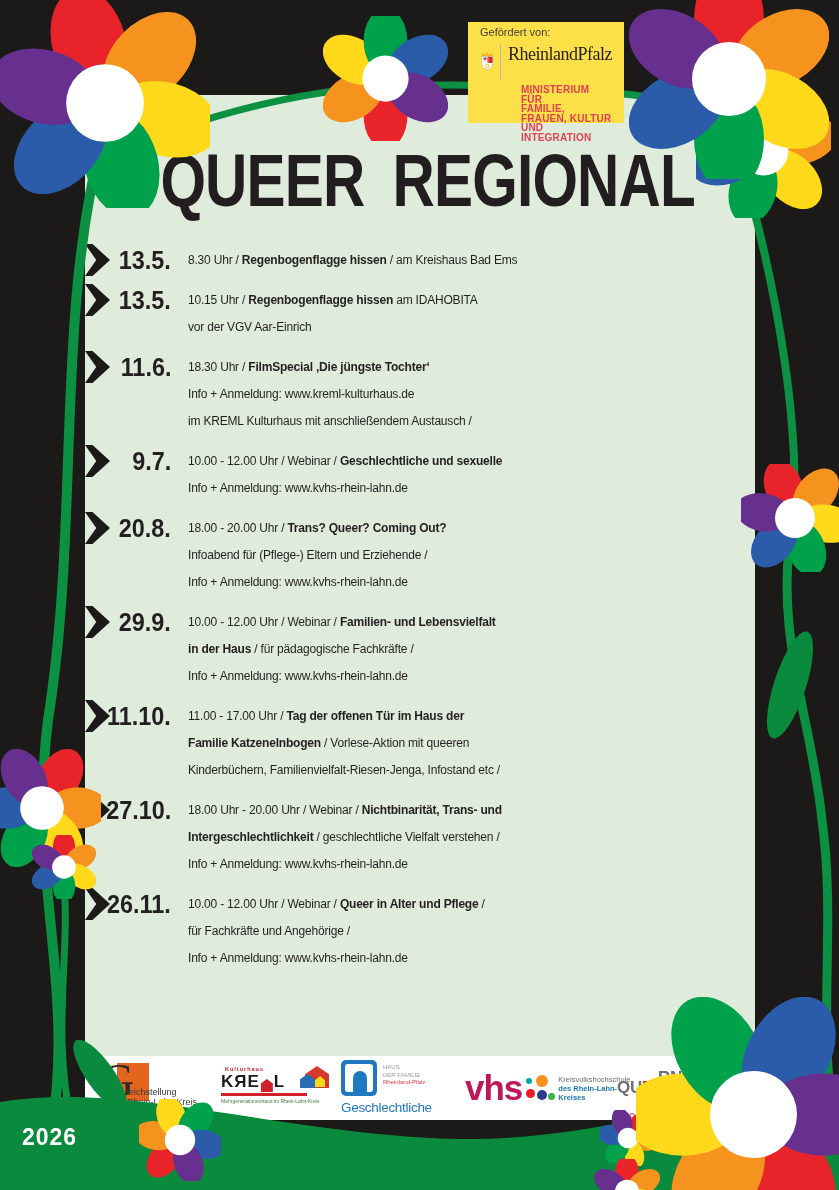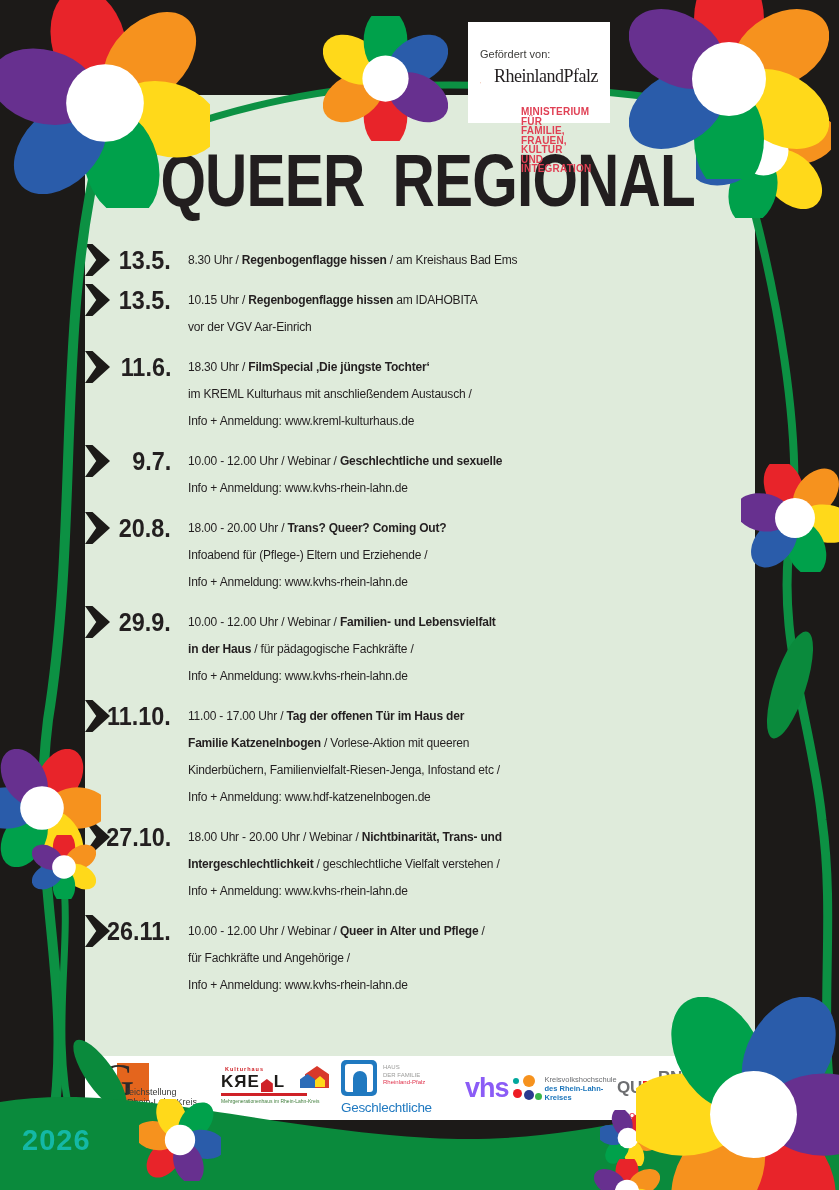--- a/index.html
+++ b/index.html
@@ -7,22 +7,22 @@
           font-family:"Liberation Sans",sans-serif;color:#231f20;}
   
   .panel{position:absolute;left:85px;top:95px;width:670px;height:962px;background:#dfebdb;
          border-radius:22px 22px 0 0;z-index:1;}
   
   .deco{position:absolute;left:0;top:0;z-index:2;pointer-events:none;}
   .flower{position:absolute;z-index:4;line-height:0;}
   .flower.back{z-index:3;}
   .flower.front{z-index:6;}
   
-  .funding{position:absolute;left:468px;top:22px;width:142px;height:101px;background:#ffffff;
-           z-index:5;padding:26px 12px;box-sizing:border-box;}
+  .funding{position:absolute;left:468px;top:22px;width:156px;height:101px;background:#fde047;
+           z-index:5;padding:4px 12px;box-sizing:border-box;}
   .funding .flabel{font-size:11px;color:#3d3c3a;}
   .funding .frow{display:flex;align-items:flex-start;margin-top:6px;}
   .funding .fdiv{width:1px;height:36px;background:#b9b9b7;margin:0 7px 0 6px;}
   .funding .fbrand{font-family:"Liberation Serif",serif;font-size:18px;letter-spacing:-0.5px;color:#231f20;white-space:nowrap;}
   .funding .fmin{margin:5px 0 0 41px;font-size:10px;line-height:9.5px;font-weight:bold;color:#e04054;letter-spacing:0.2px;}
   
   .title{position:absolute;left:0;top:42px;width:100%;text-align:center;z-index:2;}
   .title span{display:inline-block;transform:scaleX(0.78);transform-origin:center;
               font-size:75px;font-weight:bold;letter-spacing:-1px;word-spacing:16px;color:#221e1f;white-space:nowrap;}
   .subtitle{position:absolute;left:0;top:108px;width:100%;text-align:center;z-index:2;padding-left:36px;box-sizing:border-box;}
@@ -59,34 +59,34 @@
   
   .lg-hdf{width:112px;height:56px;}
   .lg-hdf .sq{position:absolute;left:0;top:0;width:36px;height:36px;background:#2079c0;border-radius:5px;}
   .lg-hdf .sqi{position:absolute;left:4px;top:4px;width:28px;height:28px;background:#fff;border-radius:3px;}
   .lg-hdf .door{position:absolute;left:8px;bottom:0;width:14px;height:21px;background:#2079c0;border-radius:7px 7px 0 0;}
   .lg-hdf .ht{position:absolute;left:42px;top:4px;font-size:6px;line-height:7.5px;color:#9b9b99;}
   .lg-hdf .ht .rp{color:#e0334c;}
   .lg-hdf .hname{position:absolute;left:0;top:40px;font-size:13.5px;color:#2079c0;letter-spacing:-0.3px;}
   
   .lg-vhs{width:140px;height:44px;display:flex;align-items:center;}
-  .lg-vhs .vname{font-size:27px;font-weight:bold;color:#8b5cf6;letter-spacing:-1px;}
+  .lg-vhs .vname{font-size:35px;font-weight:bold;color:#be185d;letter-spacing:-1px;}
   .dots{position:relative;width:30px;height:30px;margin:0 4px 0 2px;flex:0 0 30px;}
   .dot{position:absolute;border-radius:50%;}
   .lg-vhs .vt{font-size:7.5px;line-height:9px;color:#6d6e71;}
   .lg-vhs .vt .l2{color:#1b75bb;font-weight:bold;}
   
   .lg-qn{width:122px;height:40px;}
   .lg-qn .qrow{display:flex;align-items:center;font-size:17px;font-weight:800;color:#6d6e71;letter-spacing:-0.3px;}
   .qgrid{display:grid;grid-template-columns:repeat(3,4px);grid-template-rows:repeat(3,4px);gap:1px;margin:0 1px;}
   .qgrid i{display:block;}
   .lg-qn .qsub{font-size:8px;font-weight:bold;color:#e8354d;letter-spacing:0.4px;margin-top:3px;}
   
   .hill{position:absolute;left:0;top:0;z-index:3;pointer-events:none;}
-  .year{position:absolute;left:22px;top:1124px;font-size:29px;font-weight:bold;color:#14b8a6;z-index:5;letter-spacing:1px;}
+  .year{position:absolute;left:22px;top:1124px;font-size:23px;font-weight:bold;color:#ffffff;z-index:5;letter-spacing:1px;}
 </style>
 </head>
 <body>
 
 <div class="poster">
 
   <div class="panel">
     <div class="title"><span>QUEER REGIONAL</span></div>
     <div class="events" id="events">
         <div class="event">
@@ -102,22 +102,22 @@
           <div class="elines">
             <div><span>10.15 Uhr / </span><span class="b">Regenbogenflagge hissen</span><span> am IDAHOBITA</span></div>
             <div><span>vor der VGV Aar-Einrich</span></div>
           </div>
         </div>
         <div class="event">
           <span class="chev"></span>
           <div class="edate"><span>11.6.</span></div>
           <div class="elines">
             <div><span>18.30 Uhr / </span><span class="b">FilmSpecial ‚Die jüngste Tochter‘</span></div>
+            <div><span>Info + Anmeldung: www.kreml-kulturhaus.de</span></div>
             <div><span>im KREML Kulturhaus mit anschließendem Austausch /</span></div>
-            <div><span>Info + Anmeldung: www.kreml-kulturhaus.de</span></div>
           </div>
         </div>
         <div class="event">
           <span class="chev"></span>
           <div class="edate"><span>9.7.</span></div>
           <div class="elines">
             <div><span>10.00 - 12.00 Uhr / Webinar / </span><span class="b">Geschlechtliche und sexuelle</span></div>
             <div><span>Info + Anmeldung: www.kvhs-rhein-lahn.de</span></div>
           </div>
         </div>
@@ -139,21 +139,20 @@
             <div><span>Info + Anmeldung: www.kvhs-rhein-lahn.de</span></div>
           </div>
         </div>
         <div class="event">
           <span class="chev"></span>
           <div class="edate"><span>11.10.</span></div>
           <div class="elines">
             <div><span>11.00 - 17.00 Uhr / </span><span class="b">Tag der offenen Tür im Haus der</span></div>
             <div><span class="b">Familie Katzenelnbogen</span><span> / Vorlese-Aktion mit queeren</span></div>
             <div><span>Kinderbüchern, Familienvielfalt-Riesen-Jenga, Infostand etc /</span></div>
-            <div><span>Info + Anmeldung: www.hdf-katzenelnbogen.de</span></div>
           </div>
         </div>
         <div class="event">
           <span class="chev"></span>
           <div class="edate"><span>27.10.</span></div>
           <div class="elines">
             <div><span>18.00 Uhr - 20.00 Uhr / Webinar / </span><span class="b">Nichtbinarität, Trans- und</span></div>
             <div><span class="b">Intergeschlechtlichkeit</span><span> / geschlechtliche Vielfalt verstehen /</span></div>
             <div><span>Info + Anmeldung: www.kvhs-rhein-lahn.de</span></div>
           </div>

